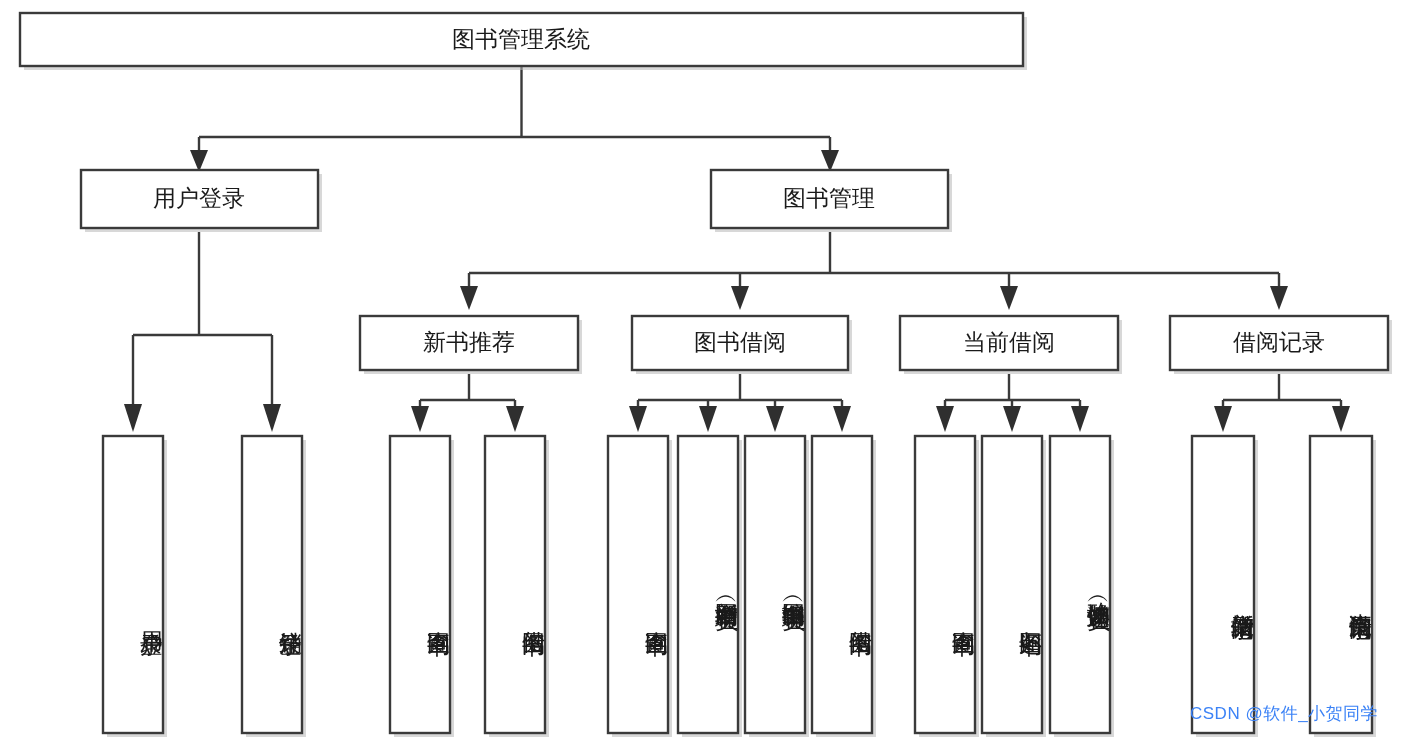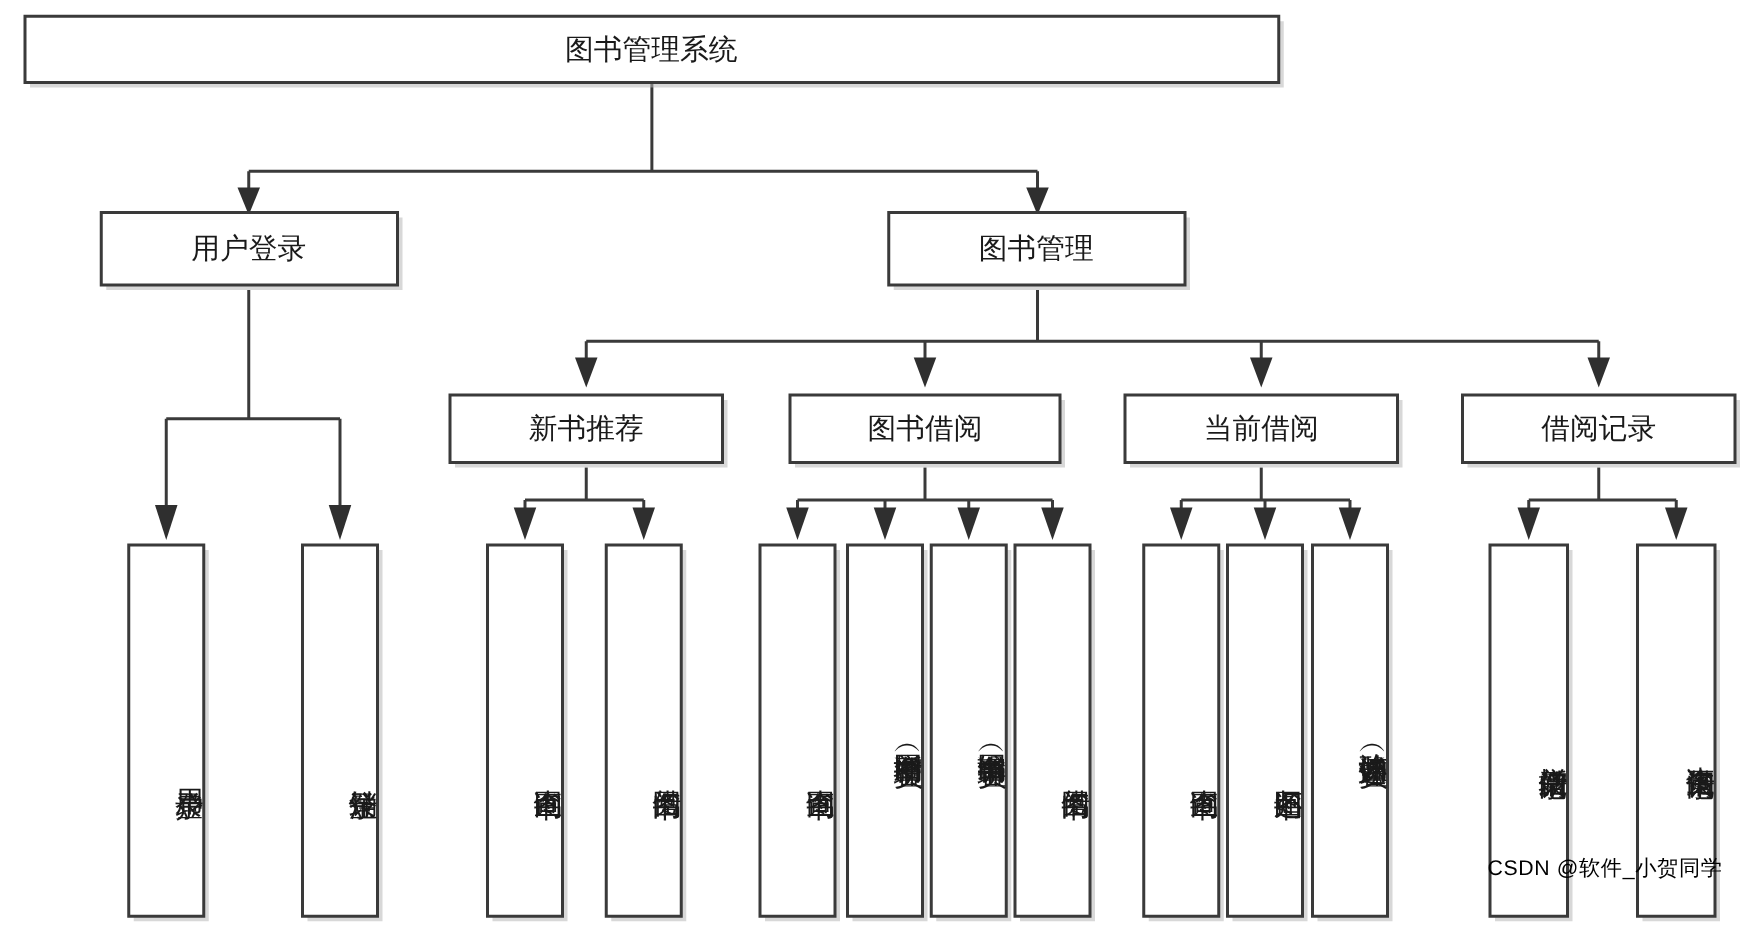--- a/index.html
+++ b/index.html
@@ -69,24 +69,24 @@
     font-size: 23px;
     line-height: 1.02;
     color: #1a1a1a;
     letter-spacing: 1px;
     white-space: nowrap;
     pointer-events: none;
   }
   .watermark {
     position: absolute;
     left: 1190px;
-    top: 683px;
+    top: 702px;
     font-family: "Liberation Sans", "DejaVu Sans", sans-serif;
     font-size: 17px;
-    color: #000000;
+    color: #3b82f6;
     white-space: nowrap;
     letter-spacing: 0.5px;
     text-align: center;
   }
 </style>
 </head>
 <body>
 
 <div id="diagram-root">
 

